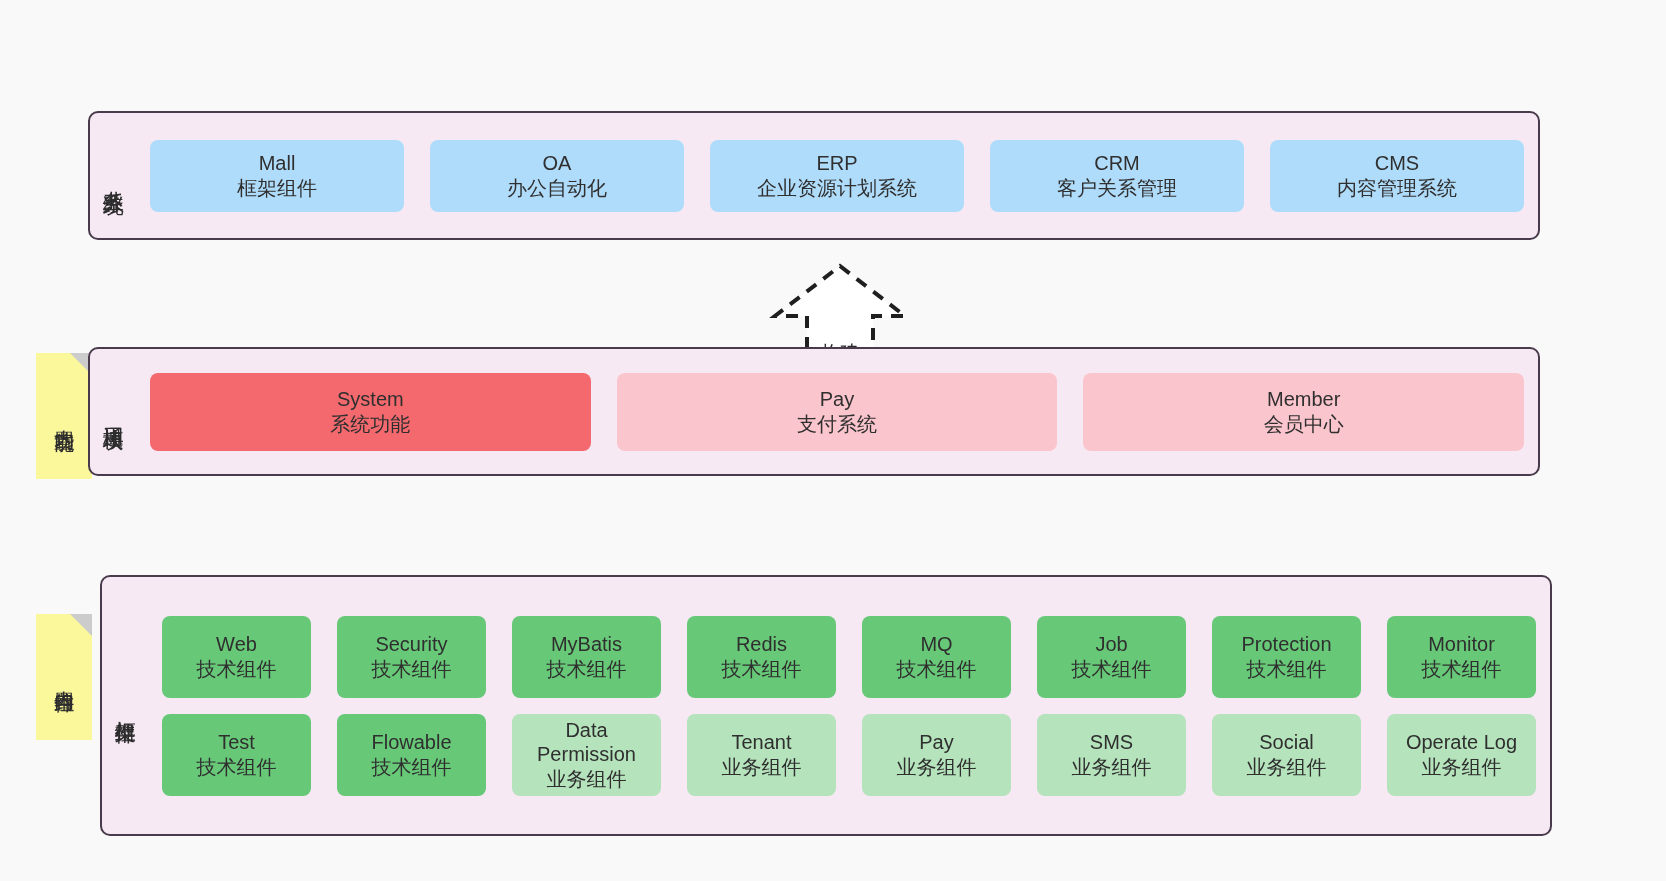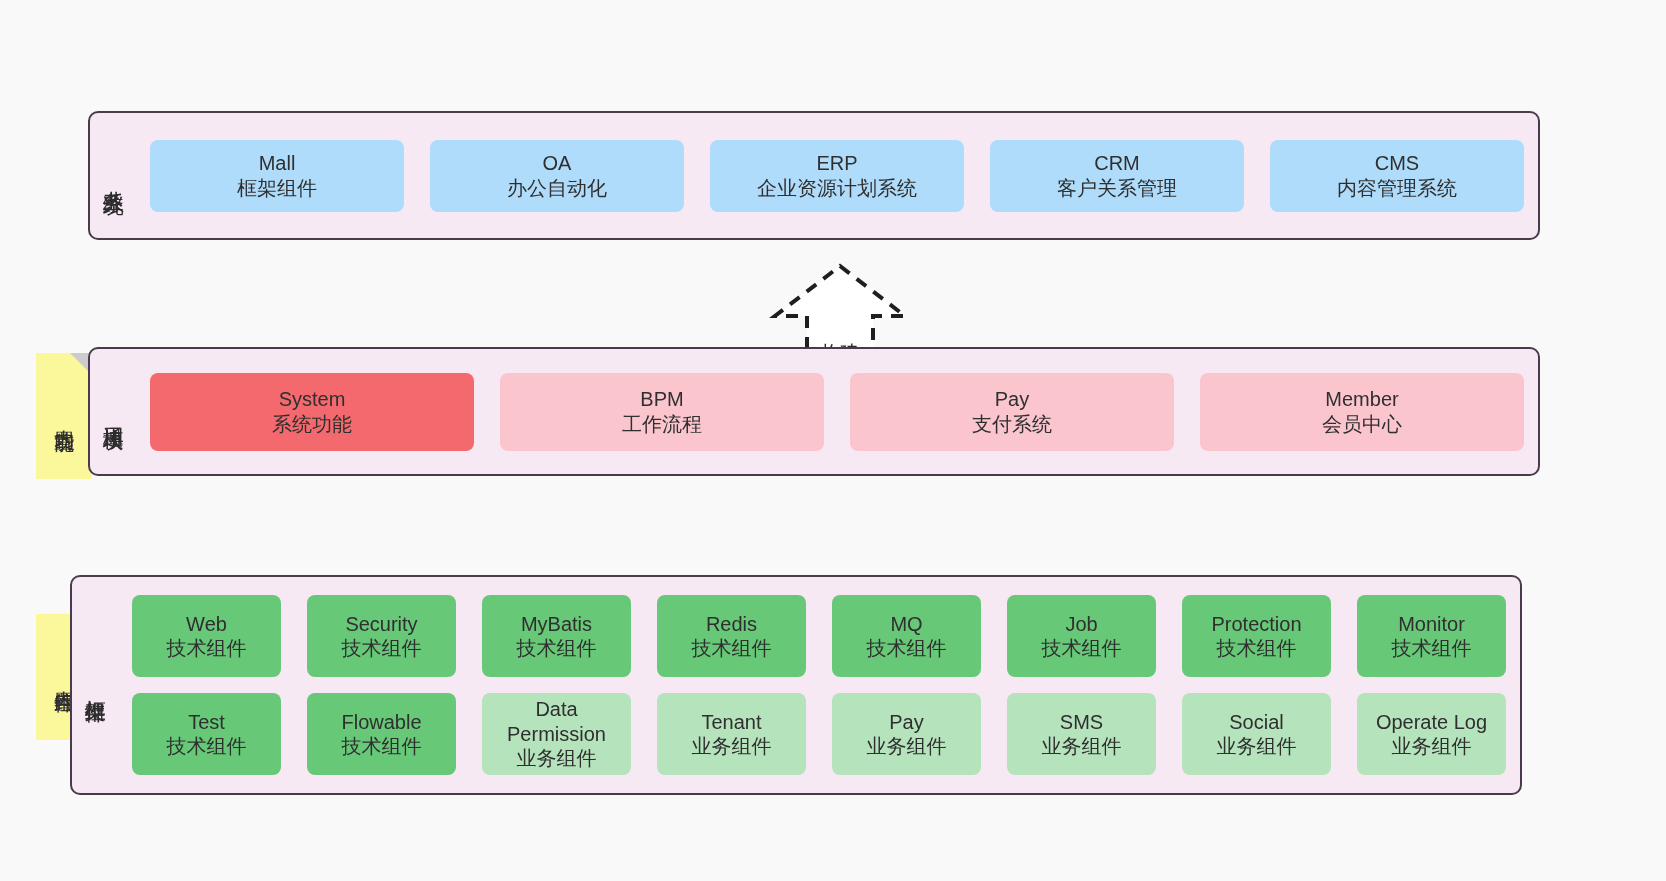--- a/index.html
+++ b/index.html
@@ -85,21 +85,21 @@
   .card.green       { background: #67c878; }
   .card.lightgreen  { background: #b5e3bc; }
 
   
   #layer-business { left: 88px;  top: 111px; width: 1452px; height: 129px; }
   #layer-business .card { height: 72px; }
 
   #layer-common   { left: 88px;  top: 347px; width: 1452px; height: 129px; }
   #layer-common .card { height: 78px; }
 
-  #layer-framework{ left: 70px;  top: 575px; width: 1452px; height: 220px; }
+  #layer-framework{ left: 100px;  top: 575px; width: 1452px; height: 261px; }
   #layer-framework .card { height: 82px; }
 
   
   .note {
     position: absolute;
     width: 56px;
     background: #faf89b;
     display: flex;
     align-items: center;
     justify-content: center;
@@ -192,24 +192,20 @@
 
   <div class="layer" id="layer-common">
     <div class="layer-title">通用模块</div>
     <div class="layer-body">
       <div class="row">
         <div class="card red">
           <span class="en">System</span>
           <span class="cn">系统功能</span>
         </div>
         <div class="card pink">
-          <span class="en">BPM</span>
-          <span class="cn">工作流程</span>
-        </div>
-        <div class="card pink">
           <span class="en">Pay</span>
           <span class="cn">支付系统</span>
         </div>
         <div class="card pink">
           <span class="en">Member</span>
           <span class="cn">会员中心</span>
         </div>
       </div>
     </div>
   </div>

